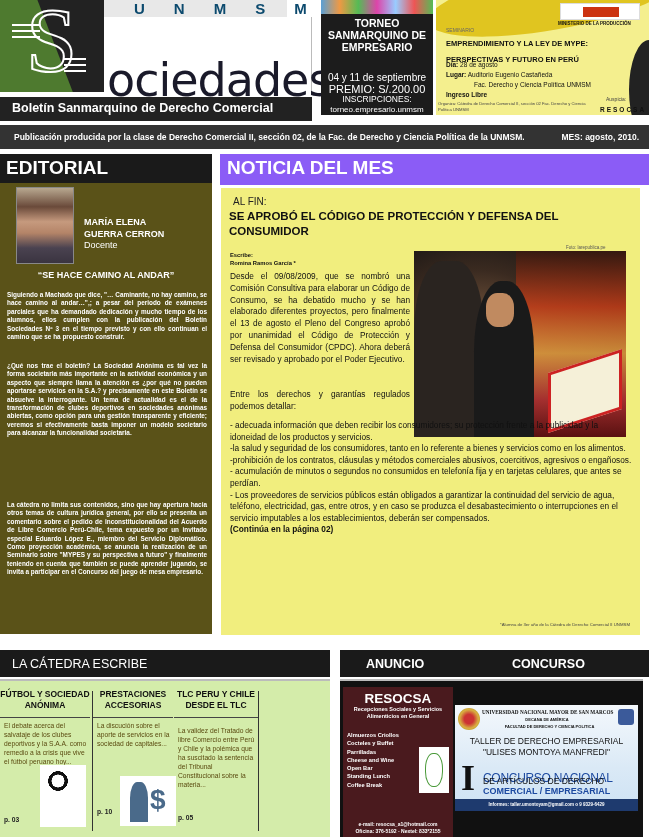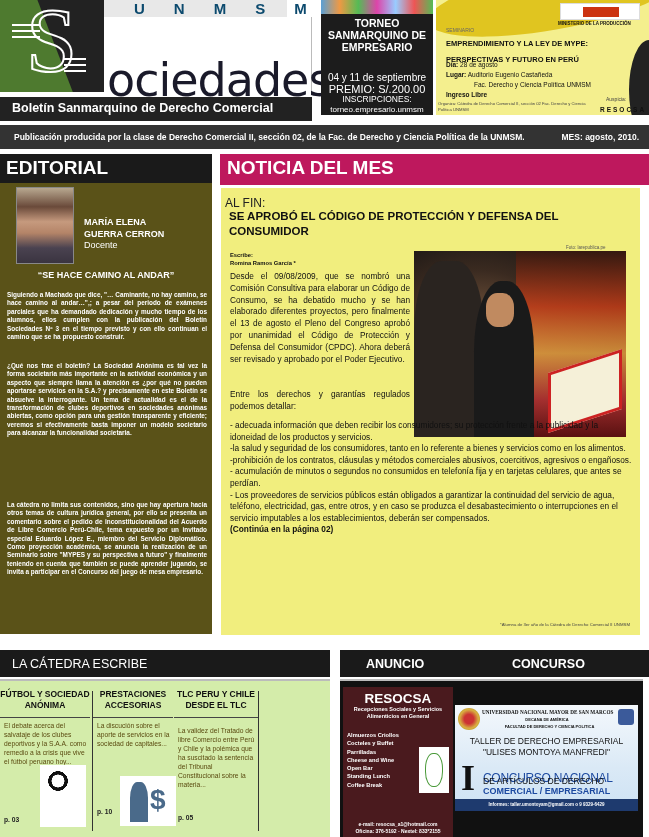--- a/index.html
+++ b/index.html
@@ -41,23 +41,23 @@
 .pubbar .mes{position:absolute;right:10px;top:7px}
 
 .ed-head{left:0;top:154px;width:212px;height:29px;background:#1a1a1a;color:#fff;font-weight:bold;font-size:19px;padding:3px 0 0 6px}
 .ed-body{left:0;top:183px;width:212px;height:451px;background:#5a5218;color:#fff}
 .ed-photo{position:absolute;left:16px;top:4px;width:58px;height:77px;background:linear-gradient(180deg,#b8a890 0%,#6a4a3a 25%,#c69a7e 45%,#b48468 60%,#4a4250 80%,#3a3440 100%);border:1px solid #888}
 .ed-name{position:absolute;left:84px;top:33px;font-weight:bold;font-size:9px;line-height:12px}
 .ed-role{position:absolute;left:84px;top:57px;font-size:9px}
 .ed-quote{position:absolute;left:0;width:212px;top:87px;text-align:center;font-weight:bold;font-size:9px}
 .ed-p{position:absolute;left:7px;width:200px;font-size:6.4px;line-height:8.4px;font-weight:bold;text-align:justify}
 
-.nm-head{left:220px;top:154px;width:429px;height:31px;background:#be185d;color:#fff;font-weight:bold;font-size:19px;padding:3px 0 0 7px}
+.nm-head{left:220px;top:154px;width:429px;height:31px;background:#8b5cf6;color:#fff;font-weight:bold;font-size:19px;padding:3px 0 0 7px}
 .nm-body{left:221px;top:188px;width:419px;height:447px;background:#f1ee7e}
-.nm-alfin{position:absolute;left:4px;top:8px;font-size:12px;color:#222}
+.nm-alfin{position:absolute;left:12px;top:8px;font-size:10px;color:#222}
 .nm-title{position:absolute;left:8px;top:21px;font-weight:bold;font-size:11.5px;line-height:15px;width:400px}
 .nm-foto{position:absolute;left:345px;top:57px;font-size:4.5px;color:#555}
 .nm-esc{position:absolute;left:9px;top:63px;font-size:5.8px;font-weight:bold;line-height:8px}
 .nm-photo{position:absolute;left:193px;top:63px;width:212px;height:186px;background:radial-gradient(ellipse at 30% 40%,#7a5a40 0%,#3a2a20 35%,#111 70%),linear-gradient(90deg,#222,#a33);overflow:hidden}
 .nm-photo .r{position:absolute;right:0;top:0;width:110px;height:186px;background:linear-gradient(180deg,#3a1a10,#c8401a 30%,#e8a040 55%,#b33 80%,#611);opacity:.85}
 .nm-photo .m{position:absolute;right:4px;bottom:16px;width:74px;height:60px;background:#f5f0d8;border:3px solid #c22;transform:skewY(-18deg)}
 .nm-photo .p1{position:absolute;left:0;top:10px;width:70px;height:176px;background:#2a2420;border-radius:40% 40% 0 0}
 .nm-photo .p2{position:absolute;left:60px;top:30px;width:60px;height:156px;background:#1a1a1a;border-radius:45% 45% 0 0}
 .nm-photo .f{position:absolute;left:72px;top:42px;width:28px;height:34px;background:#c08a60;border-radius:40%}
 .nm-p1{position:absolute;left:9px;top:83px;width:180px;font-size:8.3px;line-height:11.8px;text-align:justify}

